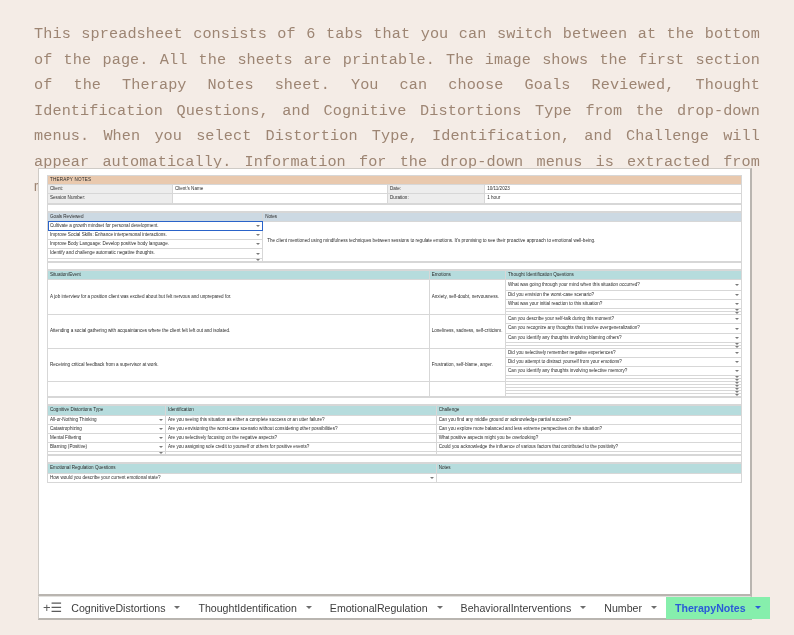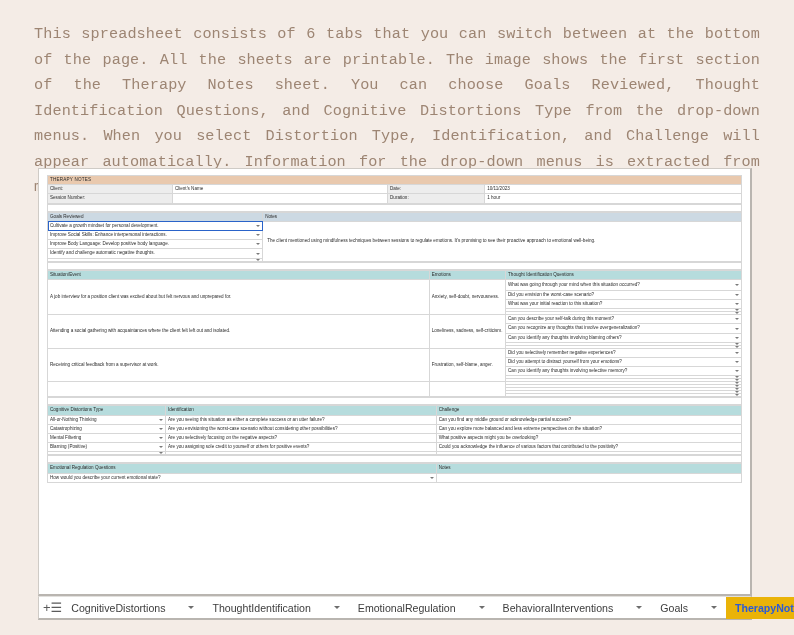--- a/index.html
+++ b/index.html
@@ -87,29 +87,29 @@
     display: flex; align-items: center;
     padding: 0 4px;
     font-size: 11px;
     color: #4a4a4a;
   }
   .tb-icon {
     width: 22px; text-align:center; color:#5b5b5b; font-size:13px;
     line-height:1; user-select:none;
   }
   .tab {
-    display:flex; align-items:center; gap:23px;
+    display:flex; align-items:center; gap:9px;
     padding: 4px 9px; height:22px;
     white-space: nowrap; color:#3d3d3d; font-size:10.6px;
   }
   .tab .caret {
     width:0;height:0;border-left:3px solid transparent;border-right:3px solid transparent;
     border-top:3.6px solid #6d6d6d;
   }
-  .tab.active { background:#eab308; color:#2b5bd7; font-weight:bold; }
+  .tab.active { background:#86efac; color:#2b5bd7; font-weight:bold; }
   .tab.active .caret { border-top-color:#2b5bd7; }
 </style>
 </head>
 <body>
 
 <div id="intro">
   <span>This spreadsheet consists of 6 tabs that you can switch between at the bottom of the page. All the sheets are printable. The image shows the first section of the Therapy Notes sheet. You can choose Goals Reviewed, Thought Identification Questions, and Cognitive Distortions Type from the drop-down menus. When you select Distortion Type, Identification, and Challenge will appear automatically. Information for the drop-down menus is extracted from matching sheets and can be customized on these sheets.</span>
 </div>
 
 <div id="sheet-window">
@@ -457,20 +457,20 @@
   </div>
   <div class="tab">
     <span>EmotionalRegulation</span>
     <span class="caret"></span>
   </div>
   <div class="tab">
     <span>BehavioralInterventions</span>
     <span class="caret"></span>
   </div>
   <div class="tab">
-    <span>Goals</span>
+    <span>Number</span>
     <span class="caret"></span>
   </div>
   <div class="tab active">
     <span>TherapyNotes</span>
     <span class="caret"></span>
   </div>
 </div>
 
 </body></html>

